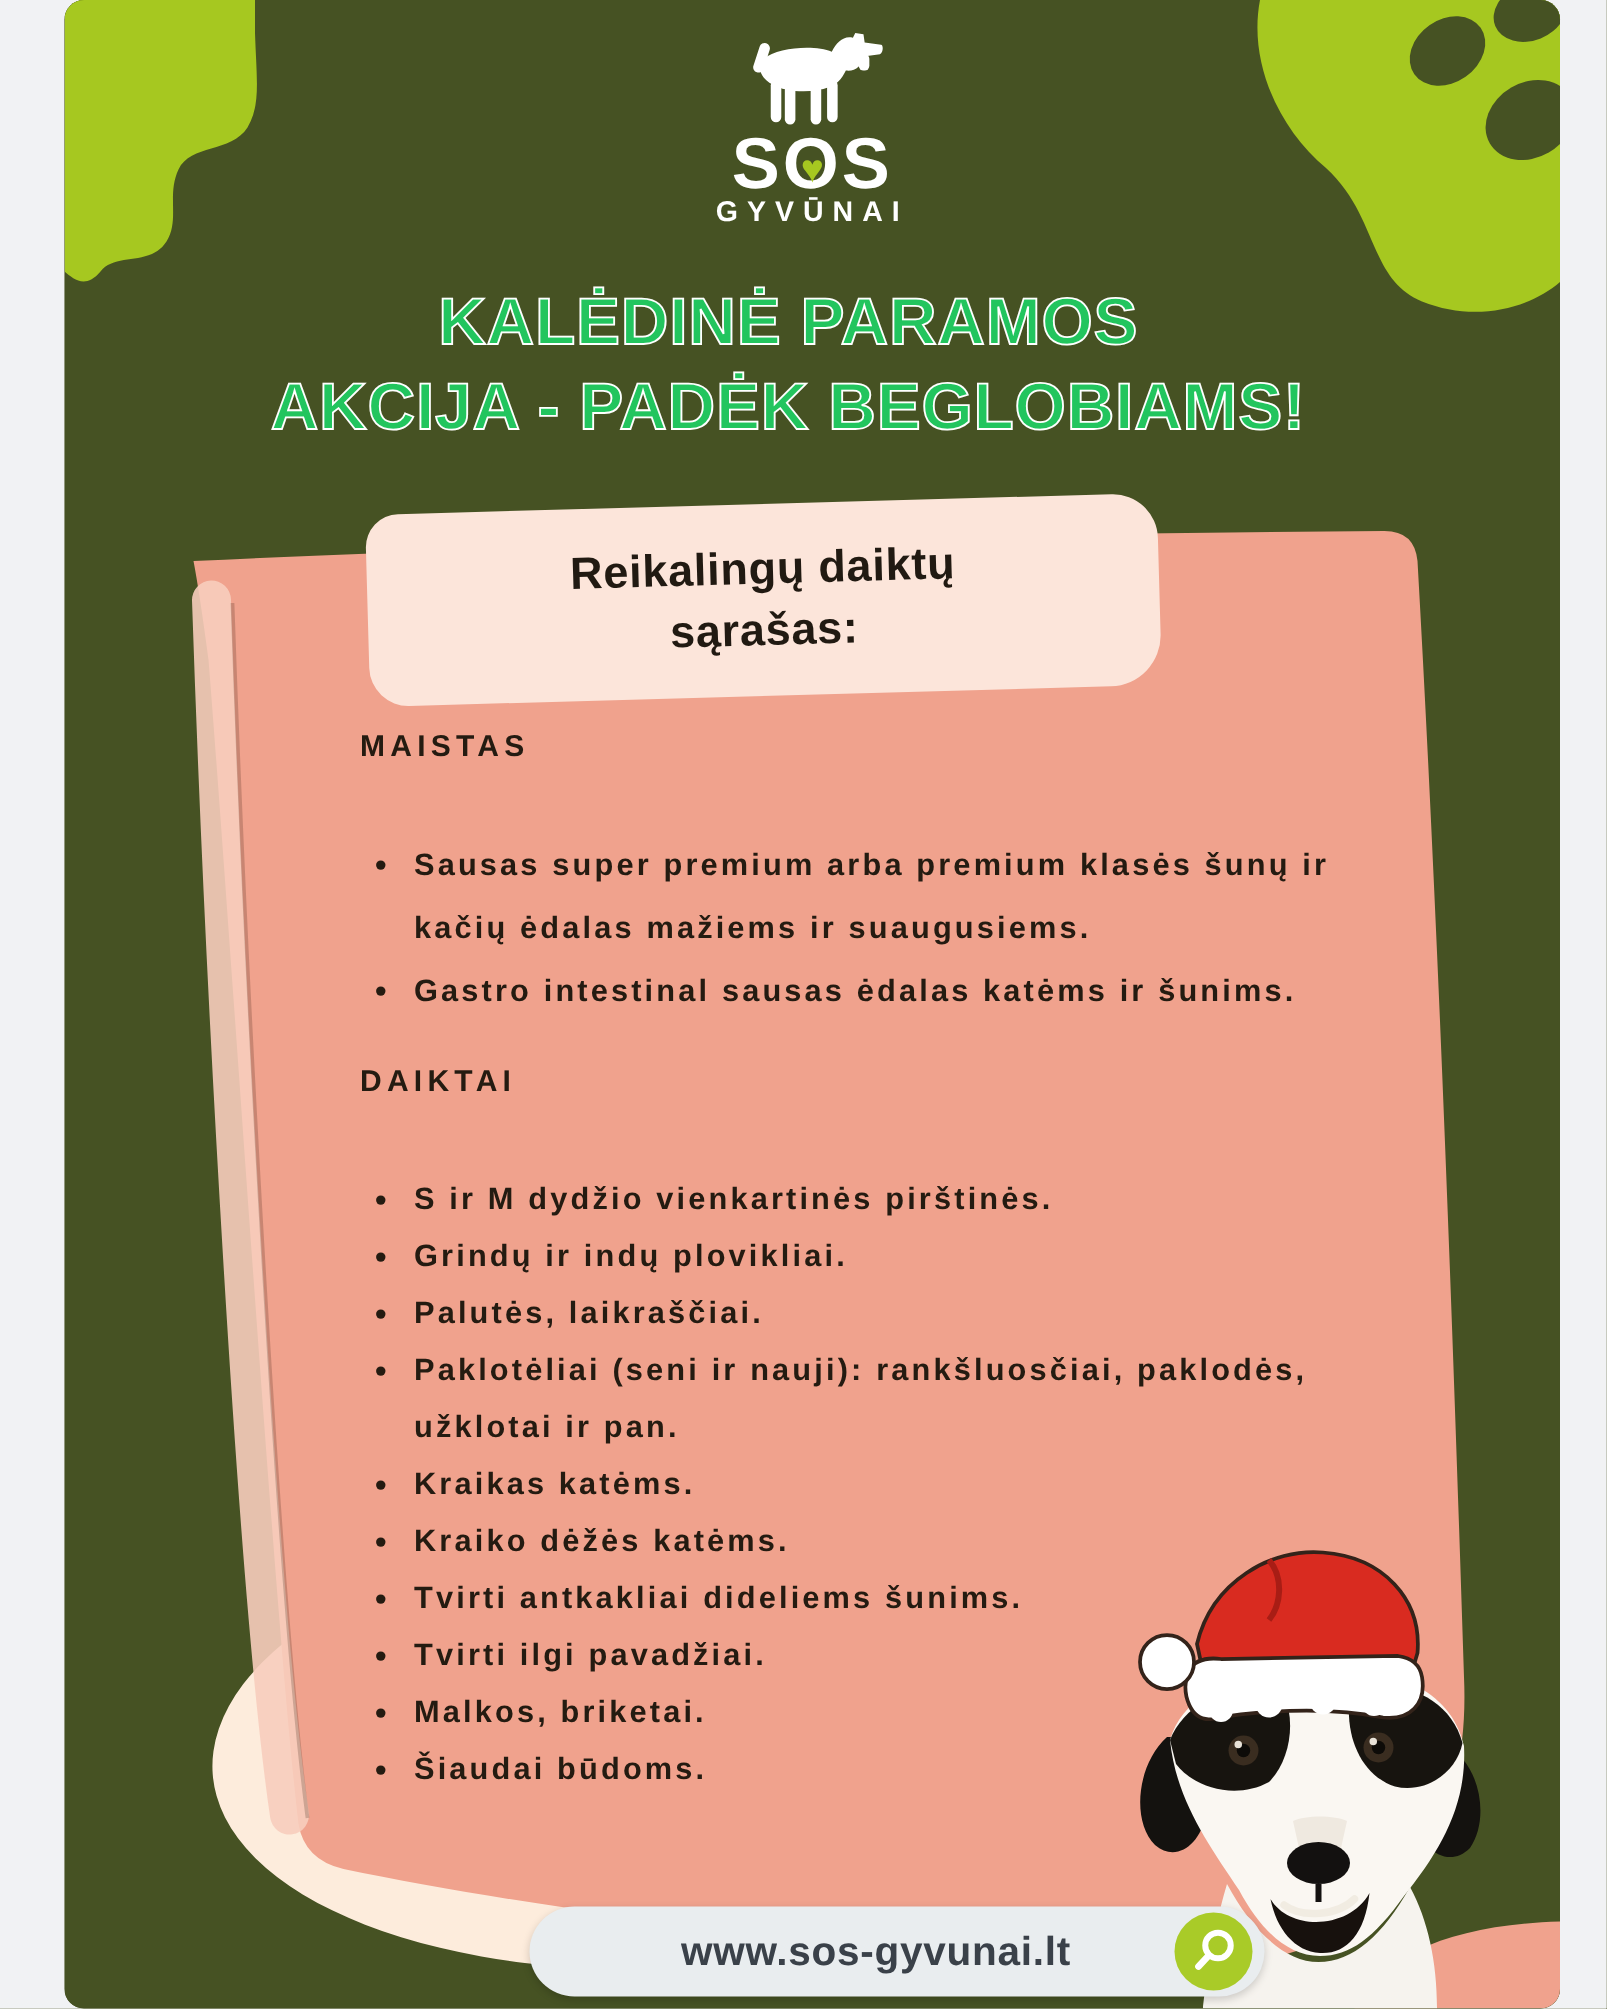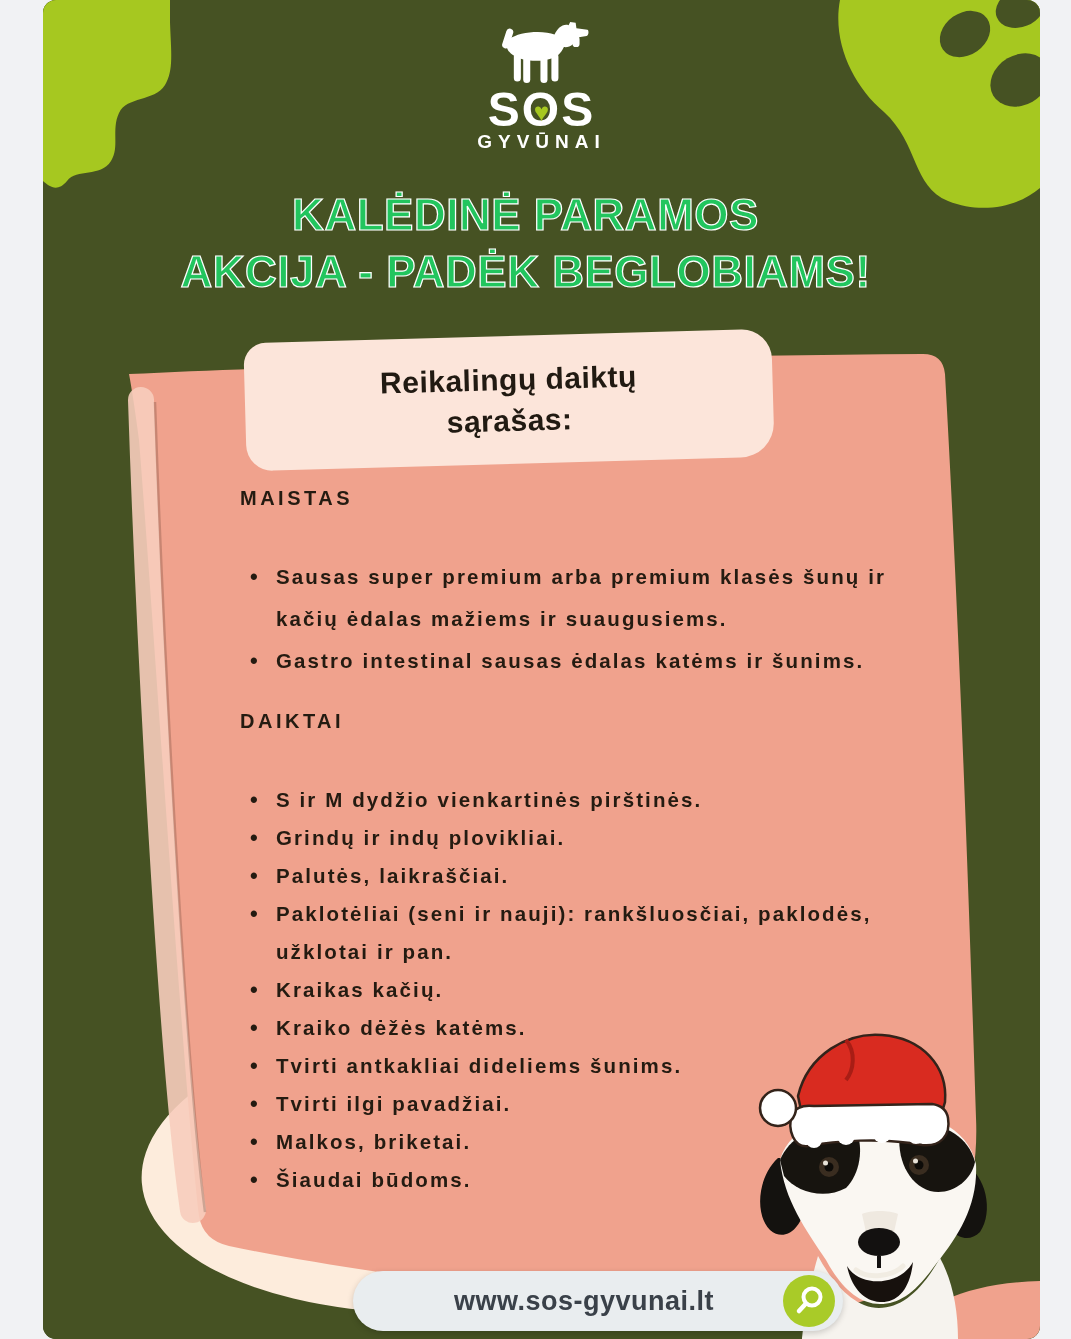--- a/index.html
+++ b/index.html
@@ -118,21 +118,21 @@
     <li><span>Sausas super premium arba premium klasės šunų ir kačių ėdalas mažiems ir suaugusiems.</span></li>
     <li><span>Gastro intestinal sausas ėdalas katėms ir šunims.</span></li>
   </ul>
 
   <div class="sec-heading" id="heading-daiktai">DAIKTAI</div>
   <ul class="blist" id="list-daiktai">
     <li><span>S ir M dydžio vienkartinės pirštinės.</span></li>
     <li><span>Grindų ir indų plovikliai.</span></li>
     <li><span>Palutės, laikraščiai.</span></li>
     <li><span>Paklotėliai (seni ir nauji): rankšluosčiai, paklodės, užklotai ir pan.</span></li>
-    <li><span>Kraikas kačių.</span></li>
+    <li><span>Kraikas katėms.</span></li>
     <li><span>Kraiko dėžės katėms.</span></li>
     <li><span>Tvirti antkakliai dideliems šunims.</span></li>
     <li><span>Tvirti ilgi pavadžiai.</span></li>
     <li><span>Malkos, briketai.</span></li>
     <li><span>Šiaudai būdoms.</span></li>
   </ul>
 
   <svg class="dog-photo" viewBox="0 0 262 321">
 
     <path d="M28,140 C8,158 4,196 20,212 C34,224 50,212 54,192 C42,174 34,156 32,140 Z" fill="#14120f"></path>

